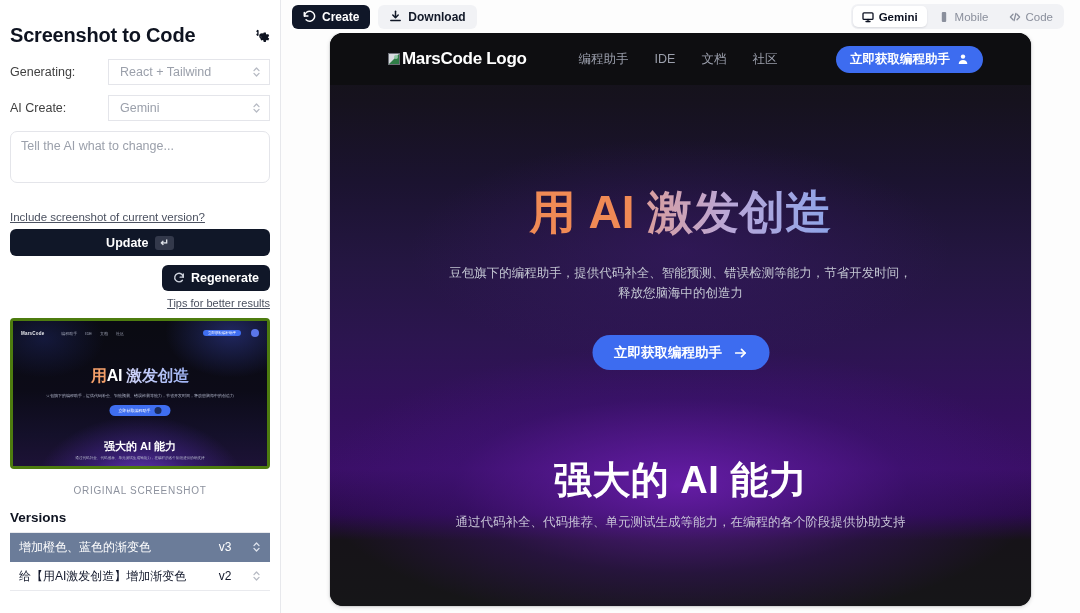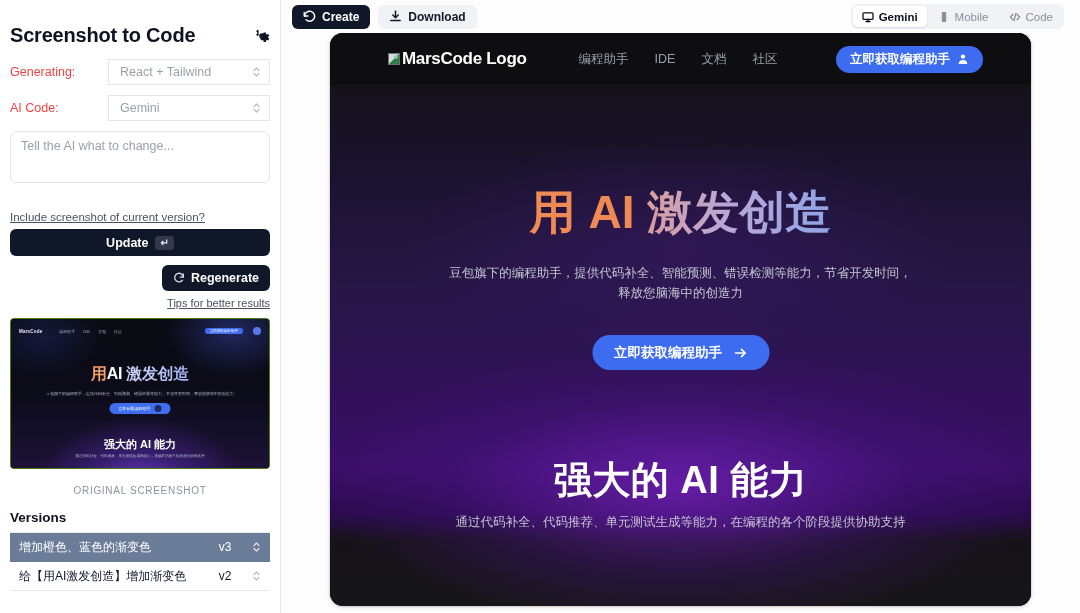--- a/index.html
+++ b/index.html
@@ -28,21 +28,21 @@
     font-size: 20px; font-weight: 700; color: #0e1320;
     letter-spacing: -0.2px;
   }
   .gear { width: 16px; height: 16px; display:block; color:#0e1320; cursor:pointer; }
 
   .form-row {
     display: flex; align-items: center; gap: 10px;
     margin-bottom: 10px;
   }
   .form-label {
-    font-size: 12.5px; color: #ef4444; font-weight: 400;
+    font-size: 12.5px; color: #404040; font-weight: 400;
     width: 88px; flex: 0 0 88px;
   }
   .select-box {
     flex: 1 1 auto; height: 26px;
     border: 1px solid #e4e5ea; border-radius: 0;
     background: #fff;
     display: flex; align-items: center;
     padding: 0 8px 0 11px;
     position: relative; cursor: pointer;
   }
@@ -87,21 +87,21 @@
   .tips-row { display: flex; justify-content: flex-end; margin-top: 6px; }
   .tips-link {
     font-size: 11px; color: #4b5160; text-decoration: underline;
     cursor: pointer;
   }
 
   
   .thumb-wrap { margin-top: 9px; }
   .thumb {
     width: 100%; height: 151px; border-radius: 4px;
-    border: 1px solid #4d7c0f;
+    border: 3px solid #4d7c0f;
     overflow: hidden; position: relative;
     background: #06070c;
     cursor: pointer;
   }
   .thumb-bg {
     position: absolute; inset: 0;
     background:
       radial-gradient(ellipse 60% 75% at 50% 118%, rgba(128,70,230,0.95) 0%, rgba(86,44,180,0.45) 38%, rgba(0,0,0,0) 70%),
       radial-gradient(ellipse 42% 50% at 86% 8%, rgba(50,62,160,0.55) 0%, rgba(0,0,0,0) 62%),
       radial-gradient(ellipse 40% 45% at 12% 12%, rgba(35,45,120,0.40) 0%, rgba(0,0,0,0) 60%),
@@ -331,21 +331,21 @@
         <span class="chev2">
           <svg viewBox="0 0 9 14" fill="none" stroke="currentColor" stroke-width="1.3" stroke-linecap="round" stroke-linejoin="round">
               <path d="M2 5.6 4.5 3 7 5.6"></path>
               <path d="M2 8.4 4.5 11 7 8.4"></path>
             </svg>
         </span>
       </div>
     </div>
 
     <div class="form-row">
-      <span class="form-label">AI Code:</span>
+      <span class="form-label">AI Create:</span>
       <div class="select-box">
         <span class="select-val">Gemini</span>
         <span class="chev2">
           <svg viewBox="0 0 9 14" fill="none" stroke="currentColor" stroke-width="1.3" stroke-linecap="round" stroke-linejoin="round">
               <path d="M2 5.6 4.5 3 7 5.6"></path>
               <path d="M2 8.4 4.5 11 7 8.4"></path>
             </svg>
         </span>
       </div>
     </div>

